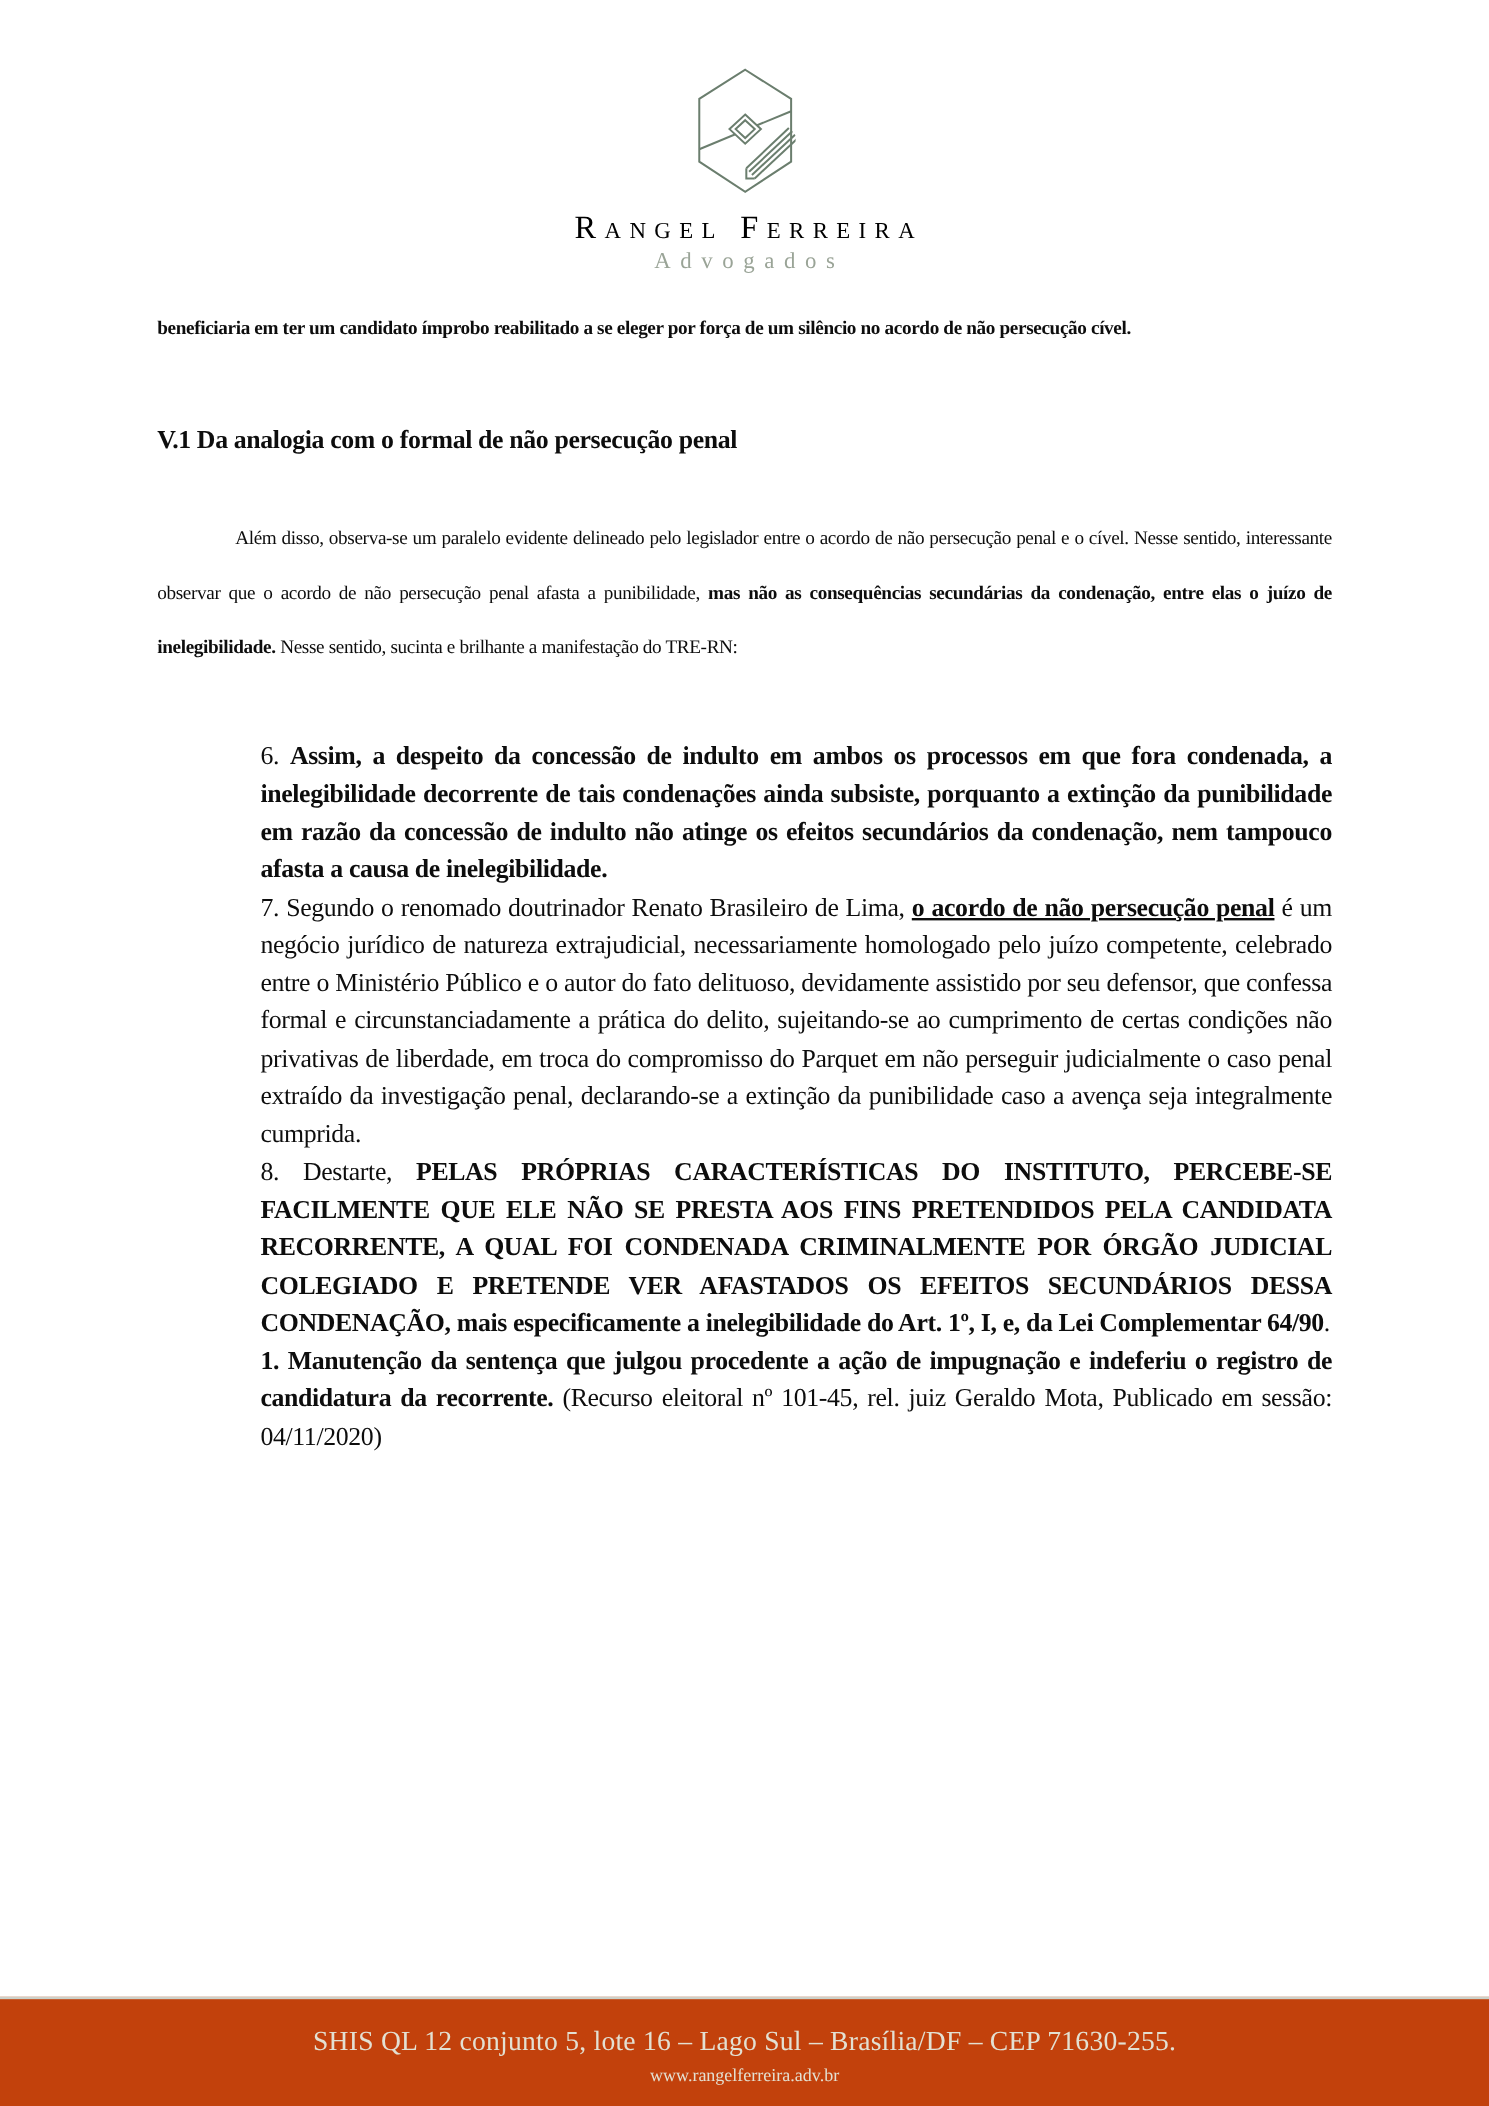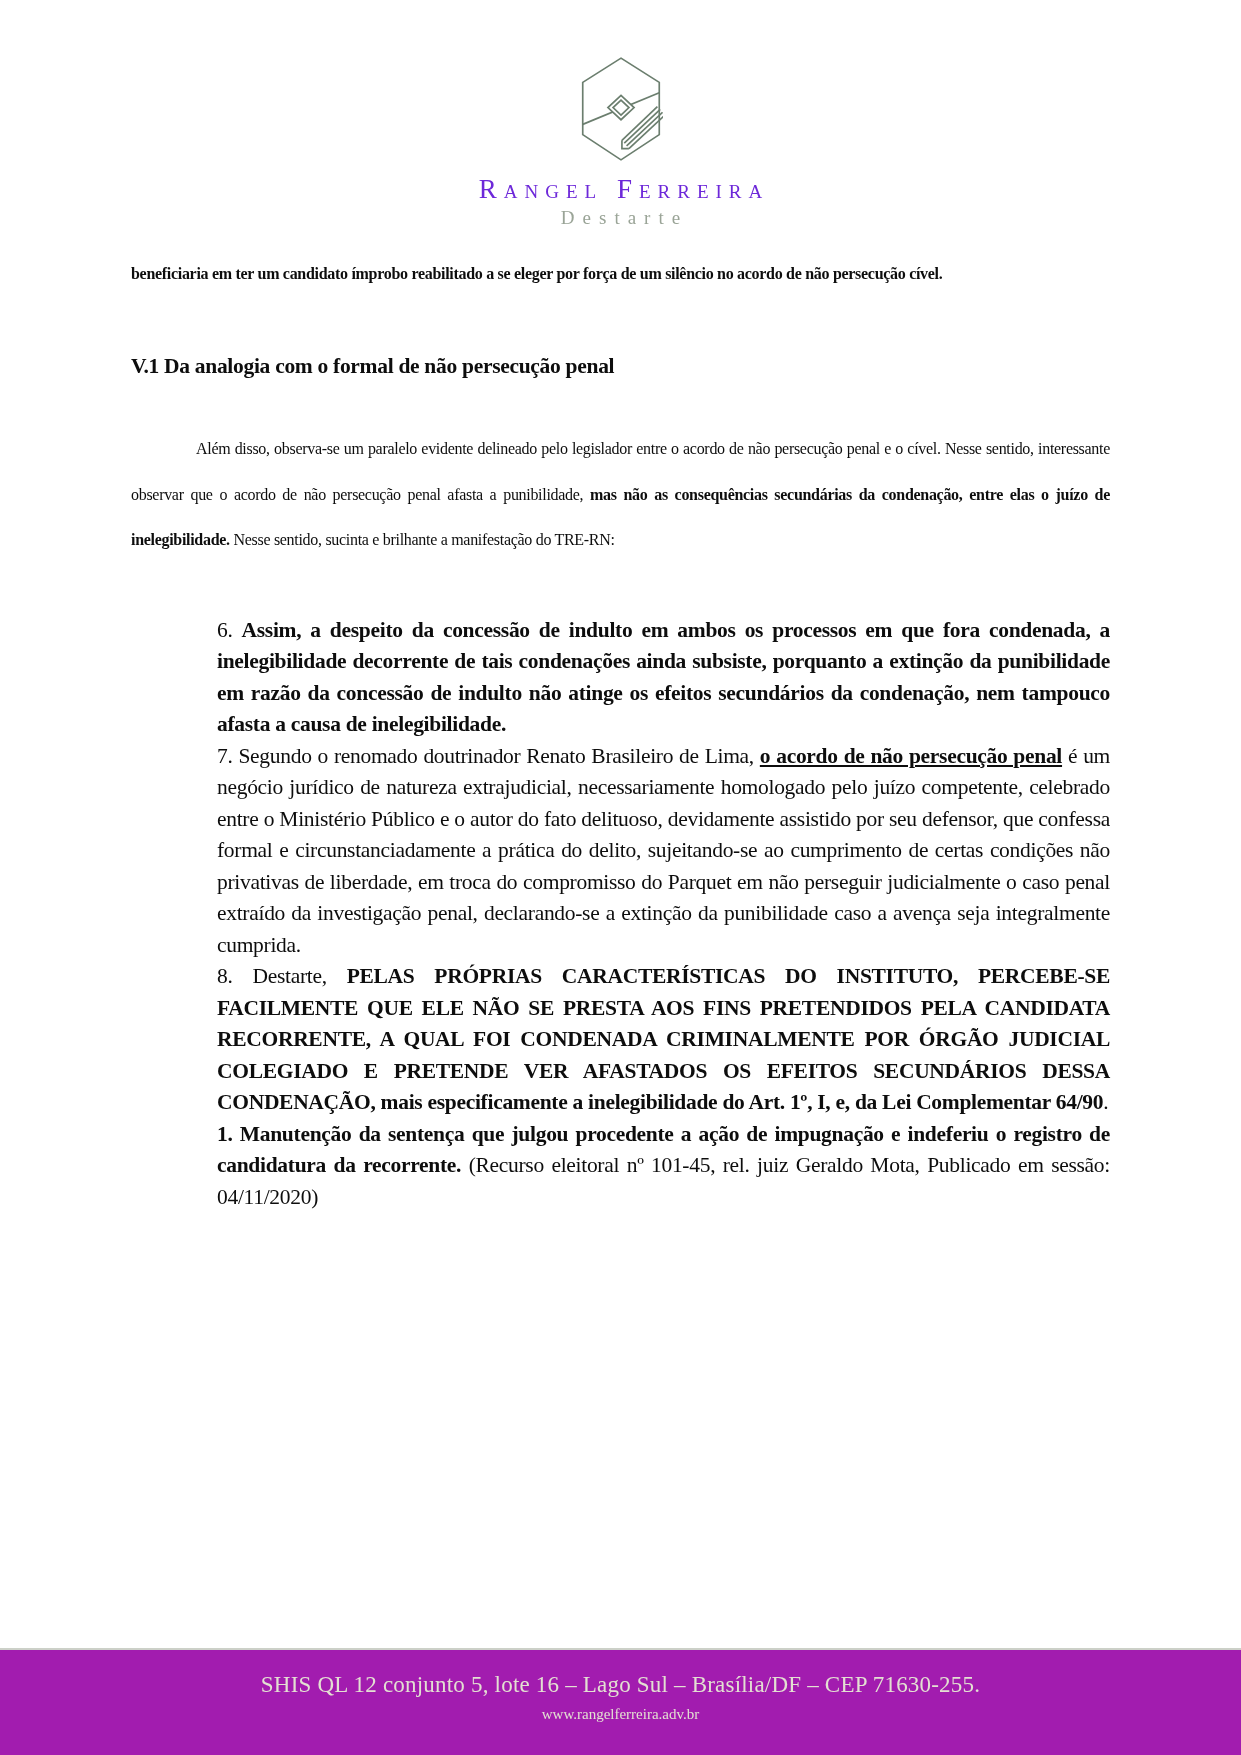--- a/index.html
+++ b/index.html
@@ -23,21 +23,21 @@
     display: block;
     margin: 0 auto;
   }
   .firm-name {
     margin-top: 10px;
     font-size: 27px;
     font-variant: small-caps;
     font-weight: normal;
     letter-spacing: 7px;
     padding-left: 7px; 
-    color: #6d28d9;
+    color: #000000;
   }
   .firm-subtitle {
     margin-top: 2px;
     font-size: 19px;
     letter-spacing: 8px;
     padding-left: 8px;
     color: #9aa497;
   }
   
   .content {
@@ -69,22 +69,22 @@
     margin-left: 86px;
     font-size: 21.5px;
     line-height: 31.5px;
     text-align: justify;
   }
   .quote-item { margin: 0; }
   
   .footer {
     position: absolute;
     left: 0; right: 0; bottom: 0;
-    height: 107px;
-    background: #a21caf;
+    height: 91px;
+    background: #c2410c;
     border-top: 2px solid #ccd0c8;
     text-align: center;
     color: #e3e0d2;
     padding-top: 20px;
   }
   .footer-address {
     font-size: 23px;
     line-height: 30px;
     letter-spacing: 0.2px;
   }
@@ -108,21 +108,21 @@
       <path d="M46 92 L84 56"></path>
       <path d="M48.5 95 L87 59"></path>
       <path d="M51 98 L89.5 62"></path>
       <path d="M53.5 101 L92 65"></path>
       <path d="M46 92 L46 101 L53.5 101"></path>
 
       <path d="M45 44 L59 57 L45 70 L31 57 Z" fill="#ffffff"></path>
       <path d="M45 49 L53.5 57 L45 65 L36.5 57 Z"></path>
     </svg>
     <div class="firm-name">Rangel Ferreira</div>
-    <div class="firm-subtitle">Destarte</div>
+    <div class="firm-subtitle">Advogados</div>
   </div>
 
   <div class="content">
 
     <p class="intro-para"><span style="font-weight: bold;">beneficiaria em ter um candidato ímprobo reabilitado a se eleger por força de um silêncio no acordo de não persecução cível.</span></p>
 
     <h2 class="section-heading">V.1 Da analogia com o formal de não persecução penal</h2>
 
     <p class="body-para"><span>Além disso, observa-se um paralelo evidente delineado pelo legislador entre o acordo de não persecução penal e o cível. Nesse sentido, interessante observar que o acordo de não persecução penal afasta a punibilidade, </span><span style="font-weight: bold;">mas não as consequências secundárias da condenação, entre elas o juízo de inelegibilidade.</span><span> Nesse sentido, sucinta e brilhante a manifestação do TRE-RN:</span></p>
 

